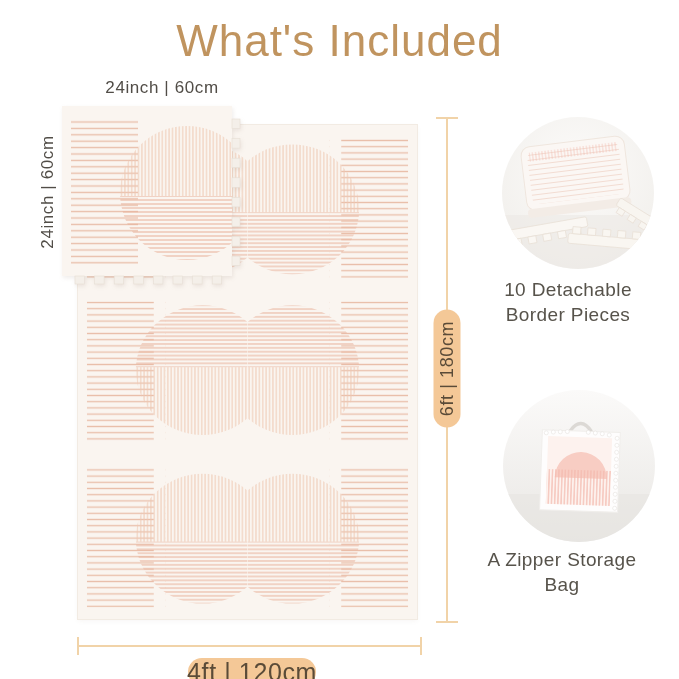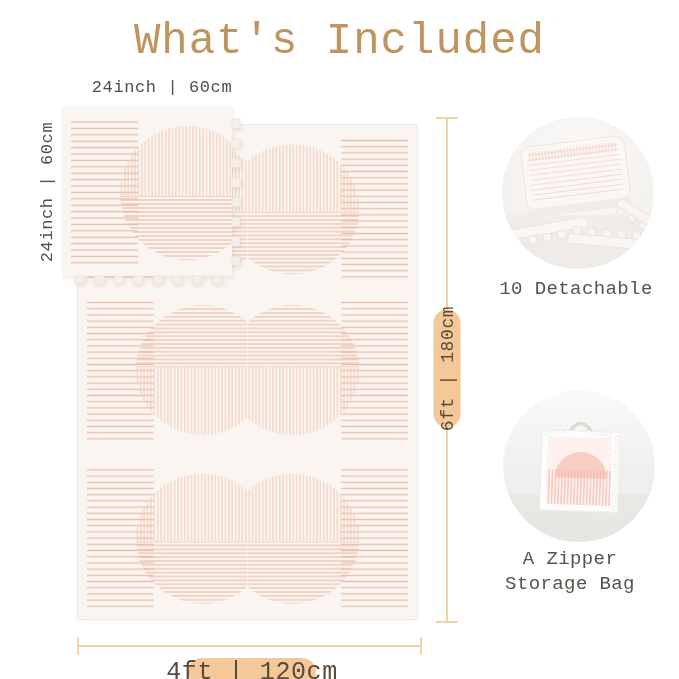--- a/index.html
+++ b/index.html
@@ -7,21 +7,21 @@
     --label-text:#514d47;
     --feature-text:#57534b;
     --pill-bg:#f4c897;
     --pill-text:#5a4b38;
     --dim-line:#f1d3a8;
   }
   *{margin:0;padding:0;box-sizing:border-box;}
   html,body{background:#ffffff;}
   .page{
     position:relative;width:679px;height:679px;background:#ffffff;overflow:hidden;
-    font-family:Liberation Mono, monospace;
+    font-family:Liberation Sans, sans-serif;
   }
   .title{
     position:absolute;top:16px;left:0;width:100%;text-align:center;
     font-size:44px;font-weight:400;color:var(--title-color);letter-spacing:1px;
   }
   .dim-label{
     position:absolute;font-size:17px;color:var(--label-text);letter-spacing:.6px;
     text-align:center;white-space:nowrap;
   }
   .dim-label.top{left:62px;top:78px;width:200px;}
@@ -46,21 +46,21 @@
     display:flex;align-items:center;justify-content:center;
     font-size:18px;letter-spacing:.6px;white-space:nowrap;
   }
   .pill.v{position:absolute;left:388px;top:355px;width:118px;height:27px;border-radius:14px;transform:rotate(-90deg);}
   .pill.h{position:absolute;left:188px;top:632px;width:128px;height:28px;border-radius:14px;font-size:25px;margin-top:26px;}
   .photo{position:absolute;border-radius:50%;}
   .photo.one{left:502px;top:117px;width:152px;height:152px;}
   .photo.two{left:503px;top:390px;width:152px;height:152px;}
   .feature-label{
     position:absolute;text-align:center;font-size:19px;line-height:25px;
-    color:var(--feature-text);letter-spacing:.4px;margin-left:8px;
+    color:var(--feature-text);letter-spacing:.4px;
   }
   .feature-label.one{left:488px;top:277px;width:160px;}
   .feature-label.two{left:481px;top:547px;width:162px;text-align:center;}
   svg{display:block;}
 </style>
 </head>
 <body>
 
 <div class="page">
 
@@ -196,20 +196,21 @@
           <rect x="112" y="88" width="50" height="9" rx="2"></rect>
           <rect x="116" y="97" width="7" height="6"></rect>
             <rect x="129" y="97" width="7" height="6"></rect>
           <rect x="142" y="97" width="7" height="6"></rect>
         </g>
       </g>
     </svg>
   </div>
   <div class="feature-label one">
     <div>10 Detachable</div>
+    <div>Border Pieces</div>
   </div>
 
   <div class="photo two">
     <svg width="152" height="152" viewBox="0 0 152 152">
       <circle cx="76" cy="76" r="76" fill="url(#photo-bg2)"></circle>
       <g clip-path="url(#circ-clip)">
         <rect x="-10" y="104" width="180" height="60" fill="#e6e3e0" opacity="0.5"></rect>
         <g transform="rotate(2 76 80)">
           <path d="M66,41 q10,-15 21,0" stroke="#dcd9d5" stroke-width="3.5" fill="none"></path>
           <rect x="38" y="41" width="78" height="80" fill="#fefdfd" stroke="#f0eeeb"></rect>

